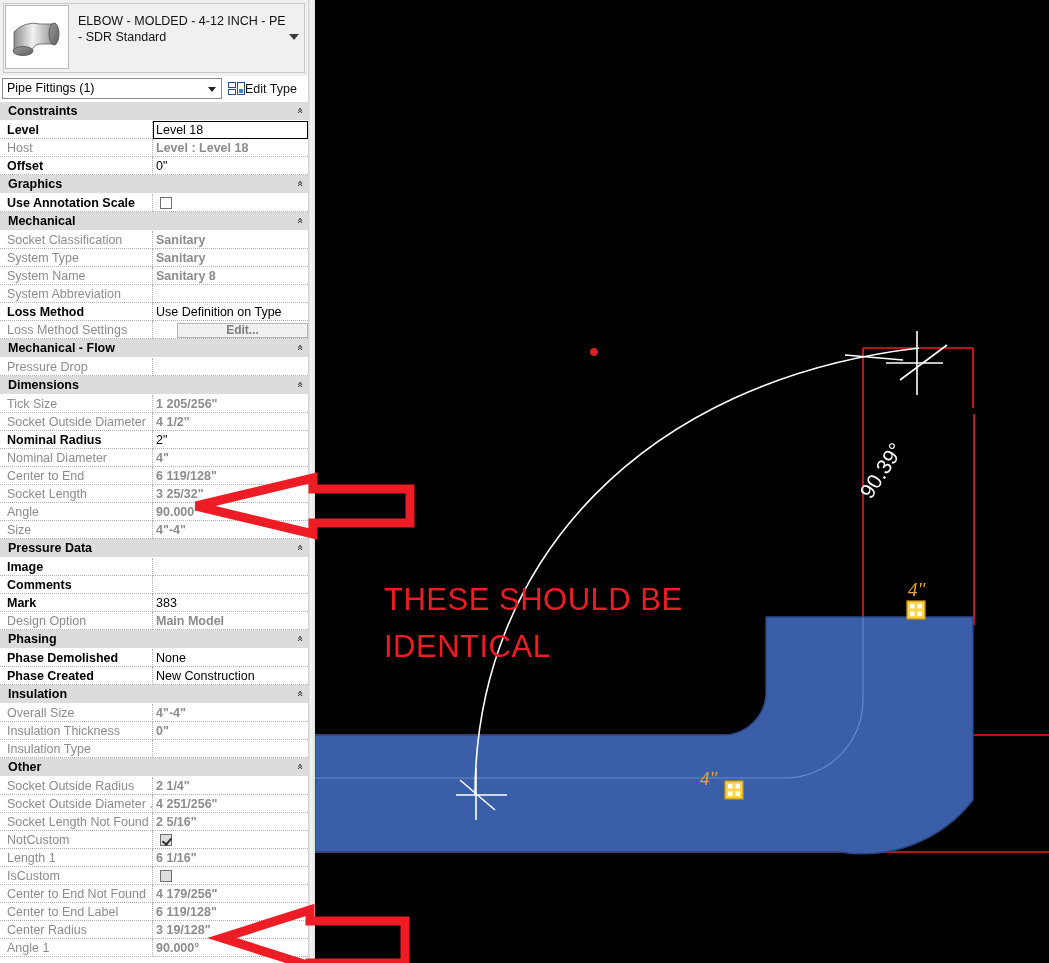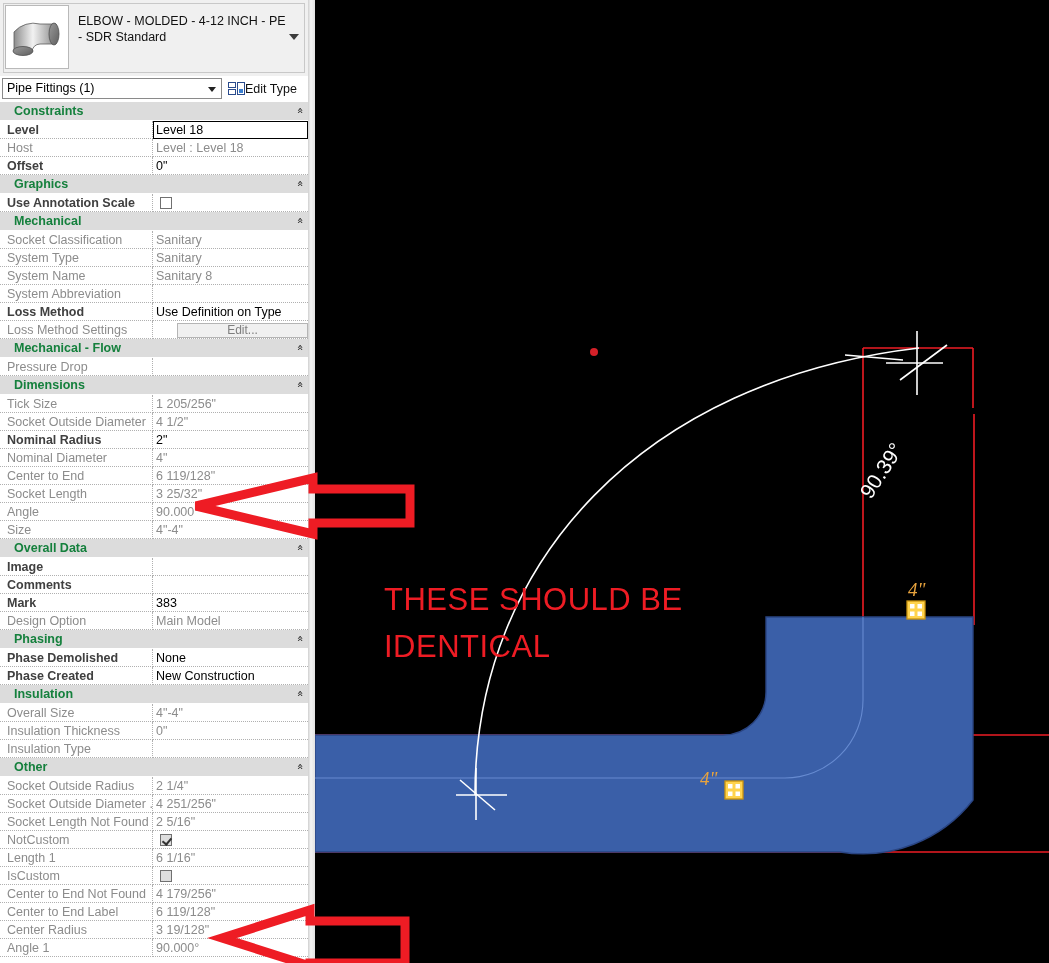--- a/index.html
+++ b/index.html
@@ -36,32 +36,32 @@
   .combo-caret{position:absolute;right:5px;top:8px;width:0;height:0;
          border-left:4px solid transparent;border-right:4px solid transparent;
          border-top:5px solid #222;}
   .edit-type{position:absolute;left:228px;top:0;height:21px;display:flex;
          align-items:center;font-size:12.5px;color:#111;cursor:default;}
 
   
   #grid{position:absolute;left:0;top:102px;width:308px;}
   .grp{height:18px;background:#dcdcdc;border-bottom:1px solid #fff;
        display:flex;align-items:center;position:relative;}
-  .grp span.g-label{font-size:12.5px;font-weight:bold;color:#15803d;padding-left:14px;}
+  .grp span.g-label{font-size:12.5px;font-weight:bold;color:#000000;padding-left:8px;}
   .chv-ico{position:absolute;right:4px;top:2px;font-size:11px;color:#222;
        line-height:13px;font-family:"DejaVu Sans",sans-serif;}
 
   .row{height:18px;display:flex;align-items:stretch;background:#fff;}
-  .cell-l{width:153px;box-sizing:border-box;font-size:12.5px;color:#404040;
+  .cell-l{width:153px;box-sizing:border-box;font-size:12.5px;color:#000000;
        padding-left:7px;display:flex;align-items:center;
        border-bottom:1px dotted #b0b0b0;border-right:1px dotted #b0b0b0;
        overflow:hidden;white-space:nowrap;}
   .cell-r{width:155px;box-sizing:border-box;font-size:12.5px;color:#000;
        padding-left:3px;display:flex;align-items:center;
-       border-bottom:1px dotted #b0b0b0;overflow:hidden;white-space:nowrap;}
+       border-bottom:1px dotted #b0b0b0;overflow:hidden;white-space:nowrap;font-weight:bold;}
   .row.dim .cell-l,.row.dim .cell-r{color:#8c8c8c;}
   .row.bold .cell-l{font-weight:bold;}
   .row.bold .cell-r{font-weight:normal;}
 
   .cell-r.selected{border:1px solid #000;background:#fff;padding-left:2px;
        height:18px;box-sizing:border-box;}
   .btn-edit{width:150px;height:15px;margin-top:1px;background:#f0f0f0;
        border:1px solid #b5b5b5;box-sizing:border-box;font-size:12px;
        color:#7e7e7e;text-align:center;line-height:13px;margin-left:21px;}
   .cbox{width:12px;height:12px;border:1px solid #707070;background:#fff;
@@ -225,21 +225,21 @@
           </div>
           <div class="row dim">
             <div class="cell-l">Angle</div>
             <div class="cell-r">90.000°</div>
           </div>
           <div class="row dim">
             <div class="cell-l">Size</div>
             <div class="cell-r">4"-4"</div>
           </div>
           <div class="grp">
-            <span class="g-label">Overall Data</span>
+            <span class="g-label">Pressure Data</span>
             <span class="chv-ico" style="transform: rotate(90deg);">«</span>
           </div>
           <div class="row bold">
             <div class="cell-l">Image</div>
             <div class="cell-r"></div>
           </div>
           <div class="row bold">
             <div class="cell-l">Comments</div>
             <div class="cell-r"></div>
           </div>

